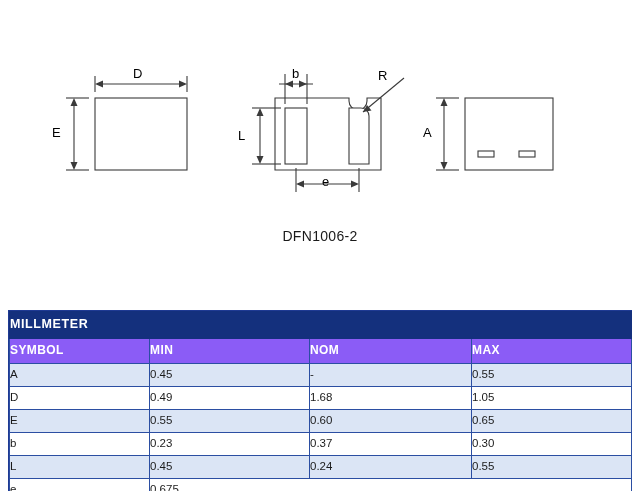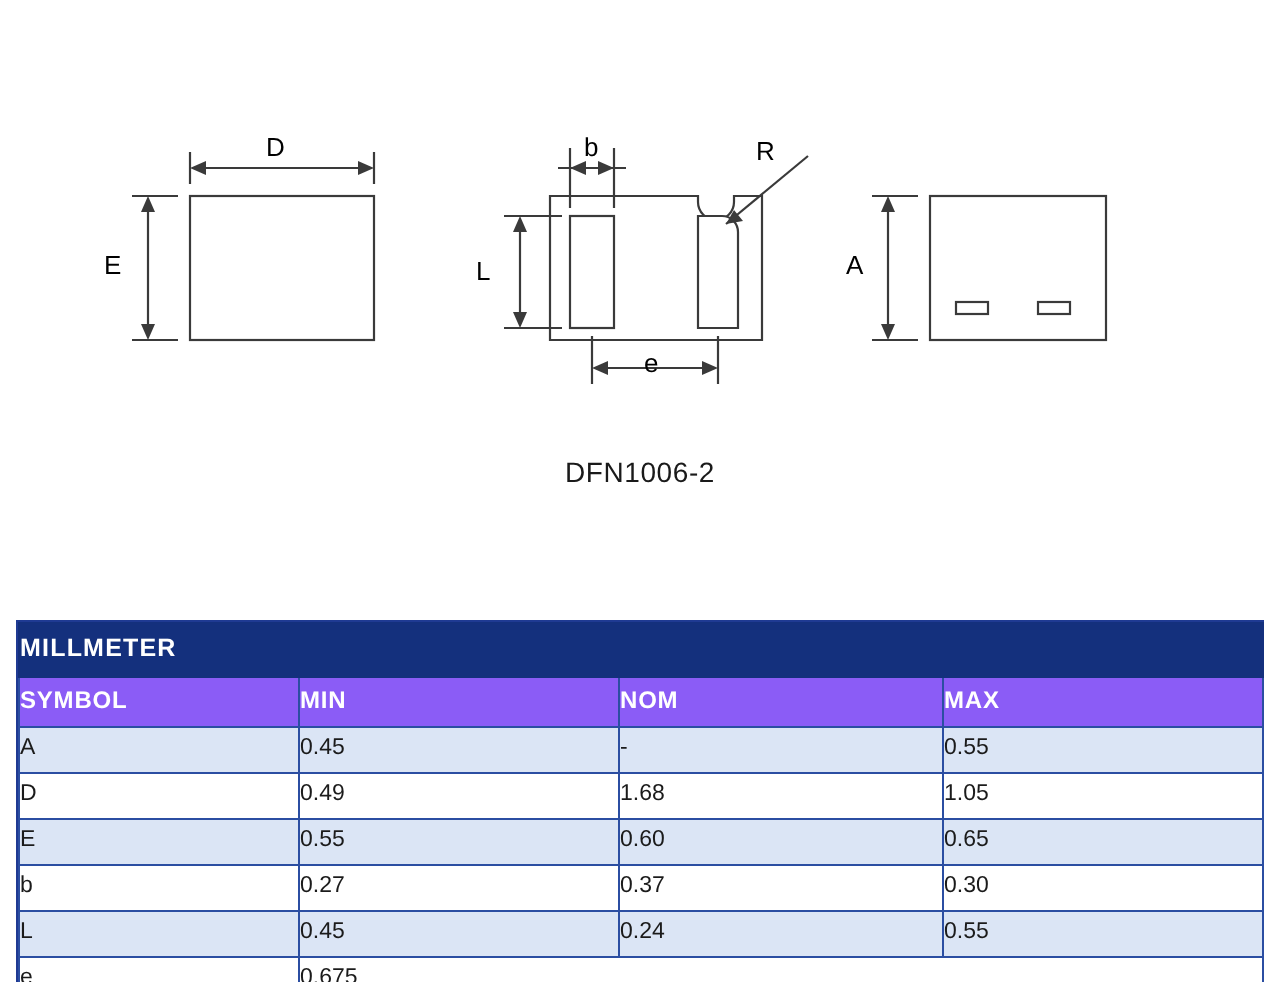--- a/index.html
+++ b/index.html
@@ -203,21 +203,21 @@
           <td>1.05</td>
         </tr>
         <tr class="alt">
           <td class="sym">E</td>
           <td>0.55</td>
           <td>0.60</td>
           <td>0.65</td>
         </tr>
         <tr class="plain">
           <td class="sym">b</td>
-          <td>0.27</td>
+          <td>0.23</td>
           <td>0.37</td>
           <td>0.30</td>
         </tr>
         <tr class="alt">
           <td class="sym">L</td>
           <td>0.45</td>
           <td>0.24</td>
           <td>0.55</td>
         </tr>
         <tr class="plain">

